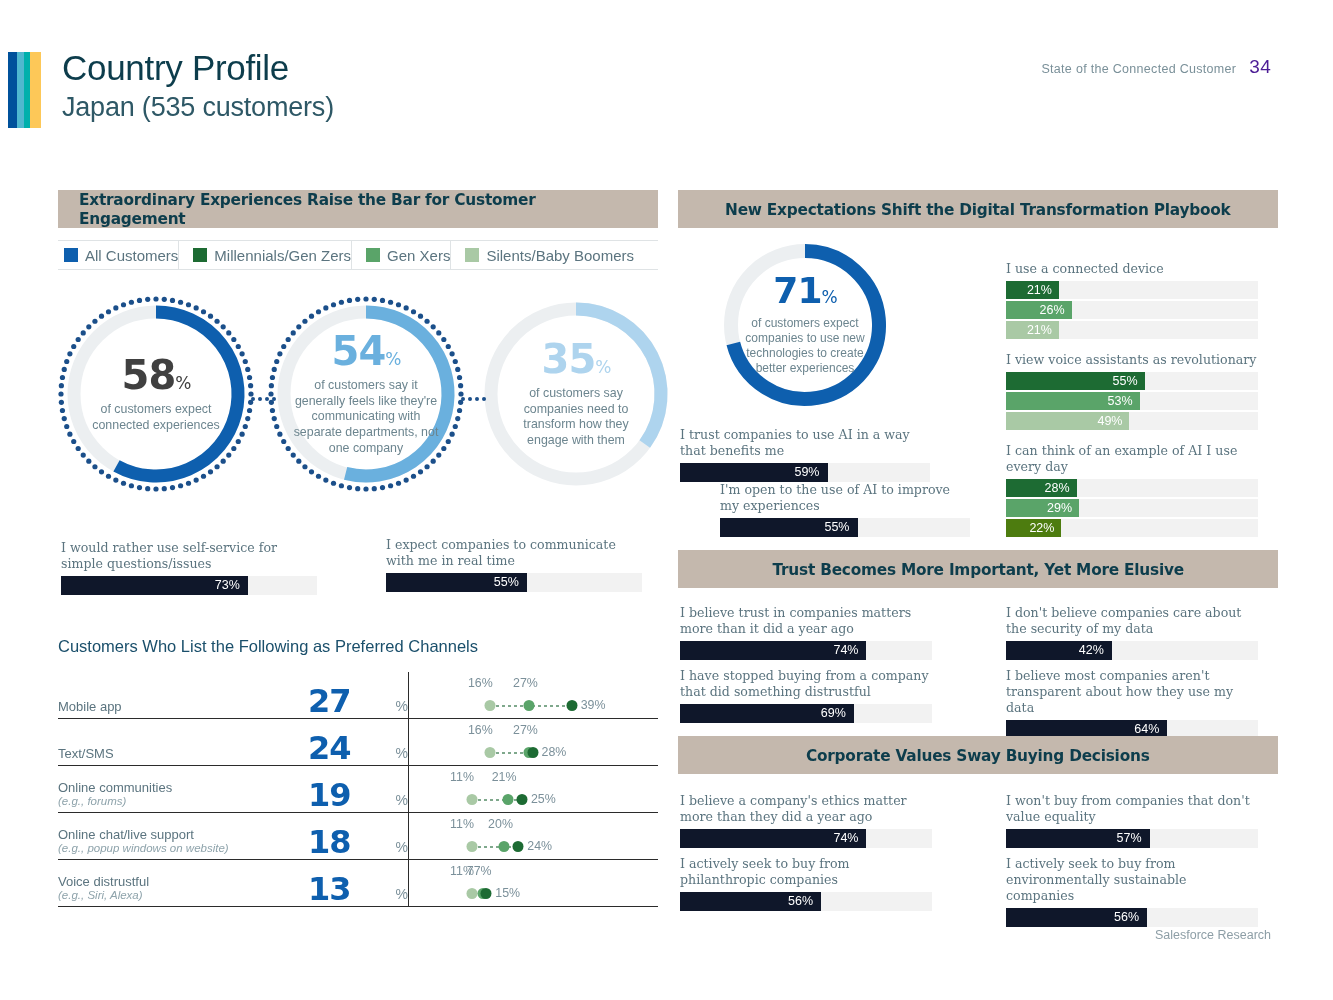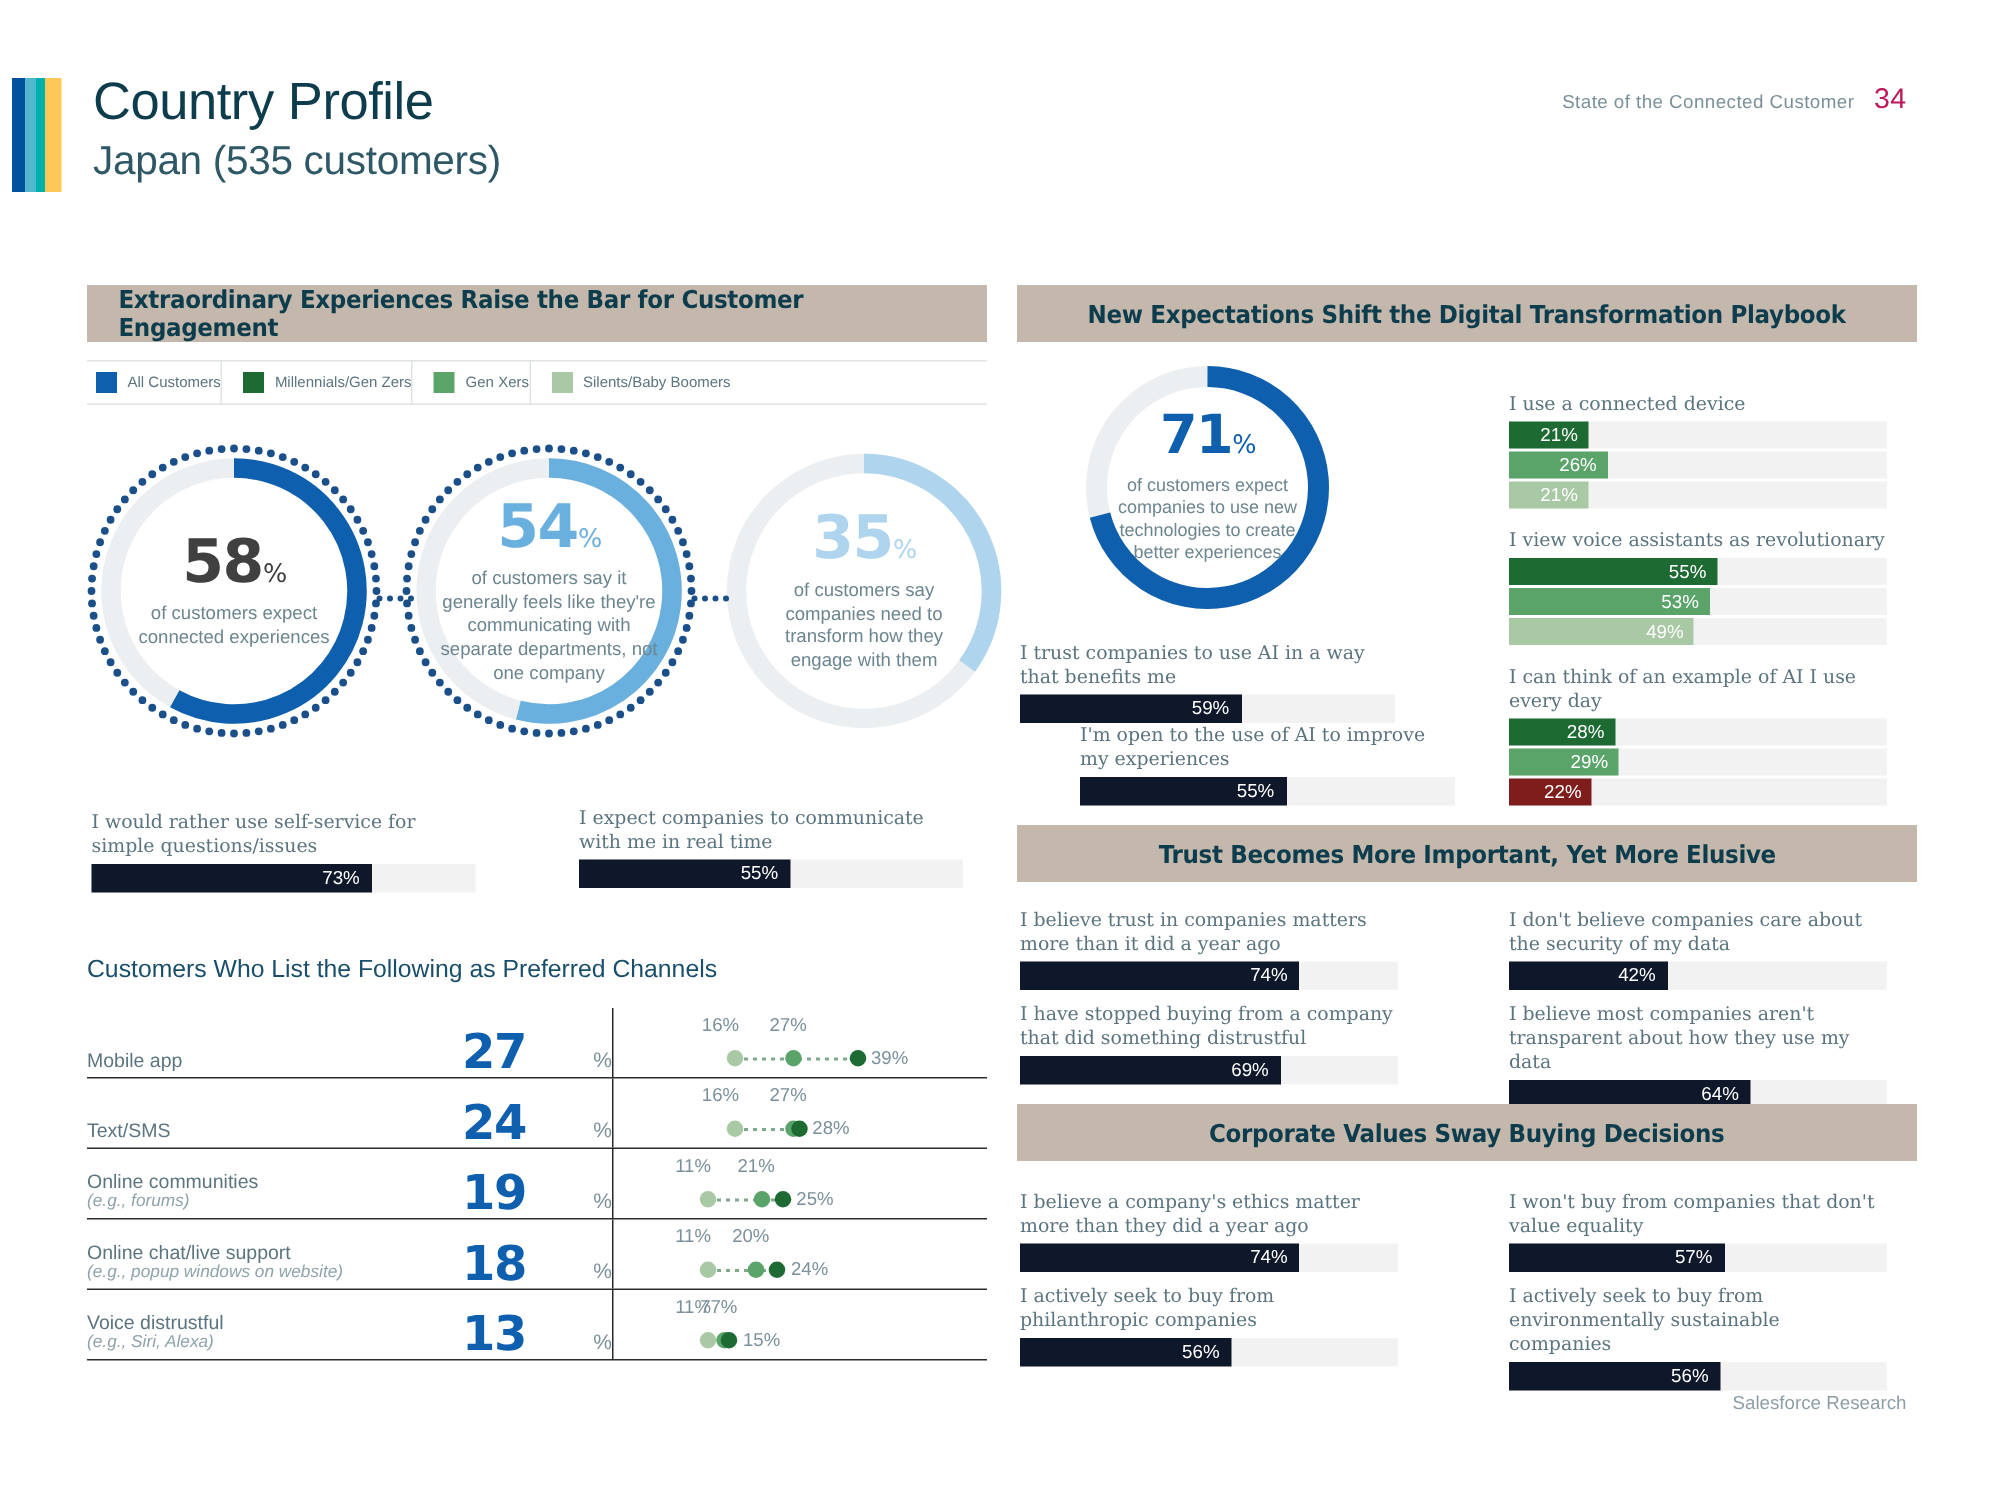--- a/index.html
+++ b/index.html
@@ -25,42 +25,42 @@
   }
   .title-sub {
     position: absolute; left: 62px; top: 92px;
     font-size: 27px; font-weight: 400; color: #2e5866; letter-spacing: -0.2px;
   }
   .hdr-right {
     position: absolute; right: 62px; top: 56px;
     font-size: 12.5px; color: #7a9099; letter-spacing: 0.3px;
     display: flex; align-items: baseline; gap: 13px;
   }
-  .hdr-pageno { font-size: 19px; color: #be185d; }
+  .hdr-pageno { font-size: 19px; color: #4c1d95; }
 
   
   .banner {
     position: absolute; background: #c4b8ad; height: 38px;
     display: flex; align-items: center; justify-content: center;
   }
   .banner-txt {
     font-size: 16.5px; font-weight: bold; color: #0d3d4c;
     letter-spacing: -0.25px; font-family: "DejaVu Sans", sans-serif;
     transform: scaleX(0.93); transform-origin: center;
   }
 
   
   .legend {
     position: absolute; left: 58px; top: 240px; width: 600px; height: 30px;
     border-top: 1px solid #dfe3e5; border-bottom: 1px solid #dfe3e5;
     display: flex; align-items: center;
   }
   .legend-item { display: flex; align-items: center; gap: 7px; }
   .legend-swatch { width: 14px; height: 14px; display: block; }
-  .legend-label { font-size: 10px; color: #5b747f; white-space: nowrap; }
+  .legend-label { font-size: 15px; color: #5b747f; white-space: nowrap; }
   .legend-divider { width: 1px; height: 30px; background: #dfe3e5; }
 
   
   .donut-wrap { position: absolute; }
   .donut-center {
     position: absolute; left: 0; right: 0; top: 50%;
     transform: translateY(-50%);
     text-align: center; padding: 0 26px;
   }
   .donut-num {
@@ -578,21 +578,21 @@
           <div class="gbar-fill" style="width:28%;background:#1d6b33">
             <span class="gbar-val">28%</span>
           </div>
         </div>
         <div class="gbar-track">
           <div class="gbar-fill" style="width:29%;background:#5aa469">
             <span class="gbar-val">29%</span>
           </div>
         </div>
         <div class="gbar-track">
-          <div class="gbar-fill" style="width:22%;background:#7f1d1d">
+          <div class="gbar-fill" style="width:22%;background:#4d7c0f">
             <span class="gbar-val">22%</span>
           </div>
         </div>
       </div>
     </div>
 
   <div class="banner" style="left:678px; top:550px; width:600px;">
     <span class="banner-txt">Trust Becomes More Important, Yet More Elusive</span>
   </div>
   <div id="trust-root">

